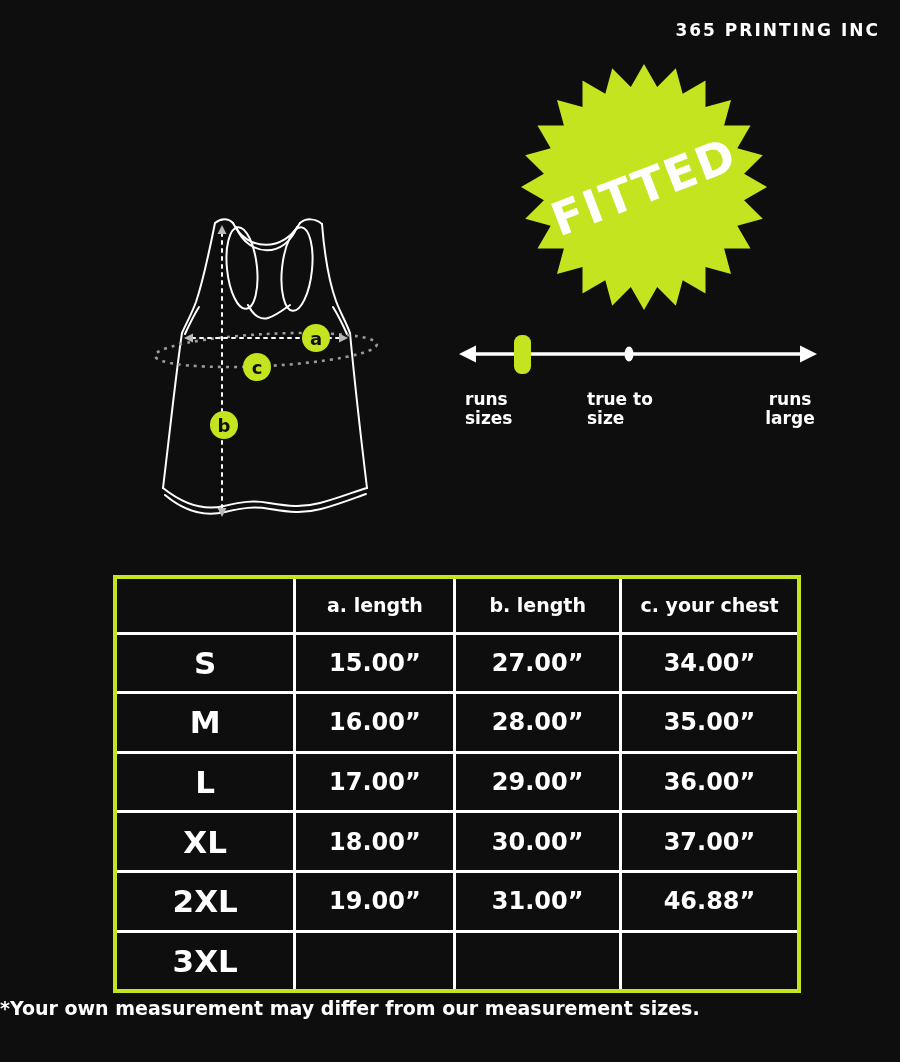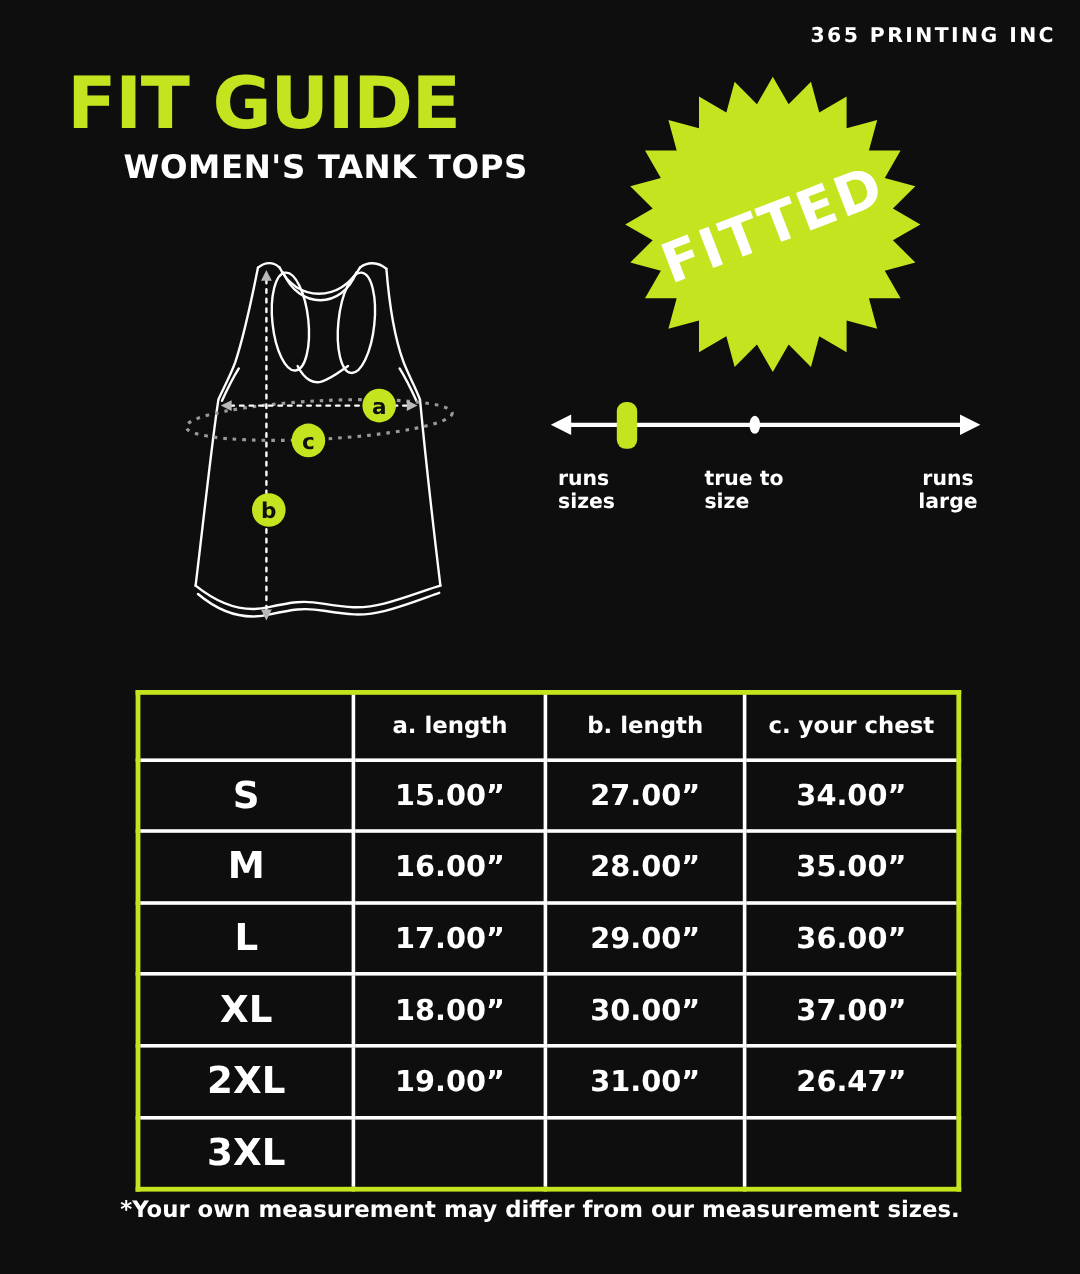--- a/index.html
+++ b/index.html
@@ -66,31 +66,29 @@
   }
   .size-table thead tr{height:56px;}
   .size-table tbody tr{height:59px;}
   .size-table th{font-size:19px;}
   .size-table td{font-size:24px;}
   .size-table td.size-cell{font-size:31px;}
   col.c-size{width:26.3%;} col.c-width{width:23.4%;}
   col.c-length{width:24.2%;} col.c-chest{width:26.1%;}
   
   .footnote{
-    position:absolute;left:0;top:997px;width:100%;text-align:center;font-size:19px;color:var(--ink);
+    position:absolute;left:0;top:997px;width:100%;text-align:left;font-size:19px;color:var(--ink);
   }
 </style>
 </head>
 <body>
 
 <div class="page">
 
   <div class="brand">365 PRINTING INC</div>
-  <h1 class="title">FIT GUIDE</h1>
-  <h2 class="subtitle">WOMEN'S TANK TOPS</h2>
 
   <svg class="tank-svg" viewBox="148 195 252 340">
     <g>
 
       <path d="M 215,223 C 210,248 204,278 196,302 C 192,313 186,324 182,333 C 177,365 170,430 163,488"></path>
 
       <path d="M 367,488 C 360,430 353,365 350,333 C 346,322 340,312 336,301 C 327,276 324,249 322,224"></path>
 
       <path d="M 215,223 C 221,218 228,218 233,223"></path>
       <path d="M 322,224 C 315,218 306,218 300,223"></path>
@@ -202,21 +200,21 @@
         <tr>
           <td class="size-cell">XL</td>
           <td>18.00”</td>
           <td>30.00”</td>
           <td>37.00”</td>
         </tr>
         <tr>
           <td class="size-cell">2XL</td>
           <td>19.00”</td>
           <td>31.00”</td>
-          <td>26.47”</td>
+          <td>46.88”</td>
         </tr>
         <tr>
           <td class="size-cell">3XL</td>
           <td></td>
           <td></td>
           <td></td>
         </tr>
       </tbody>
   </table>
 

